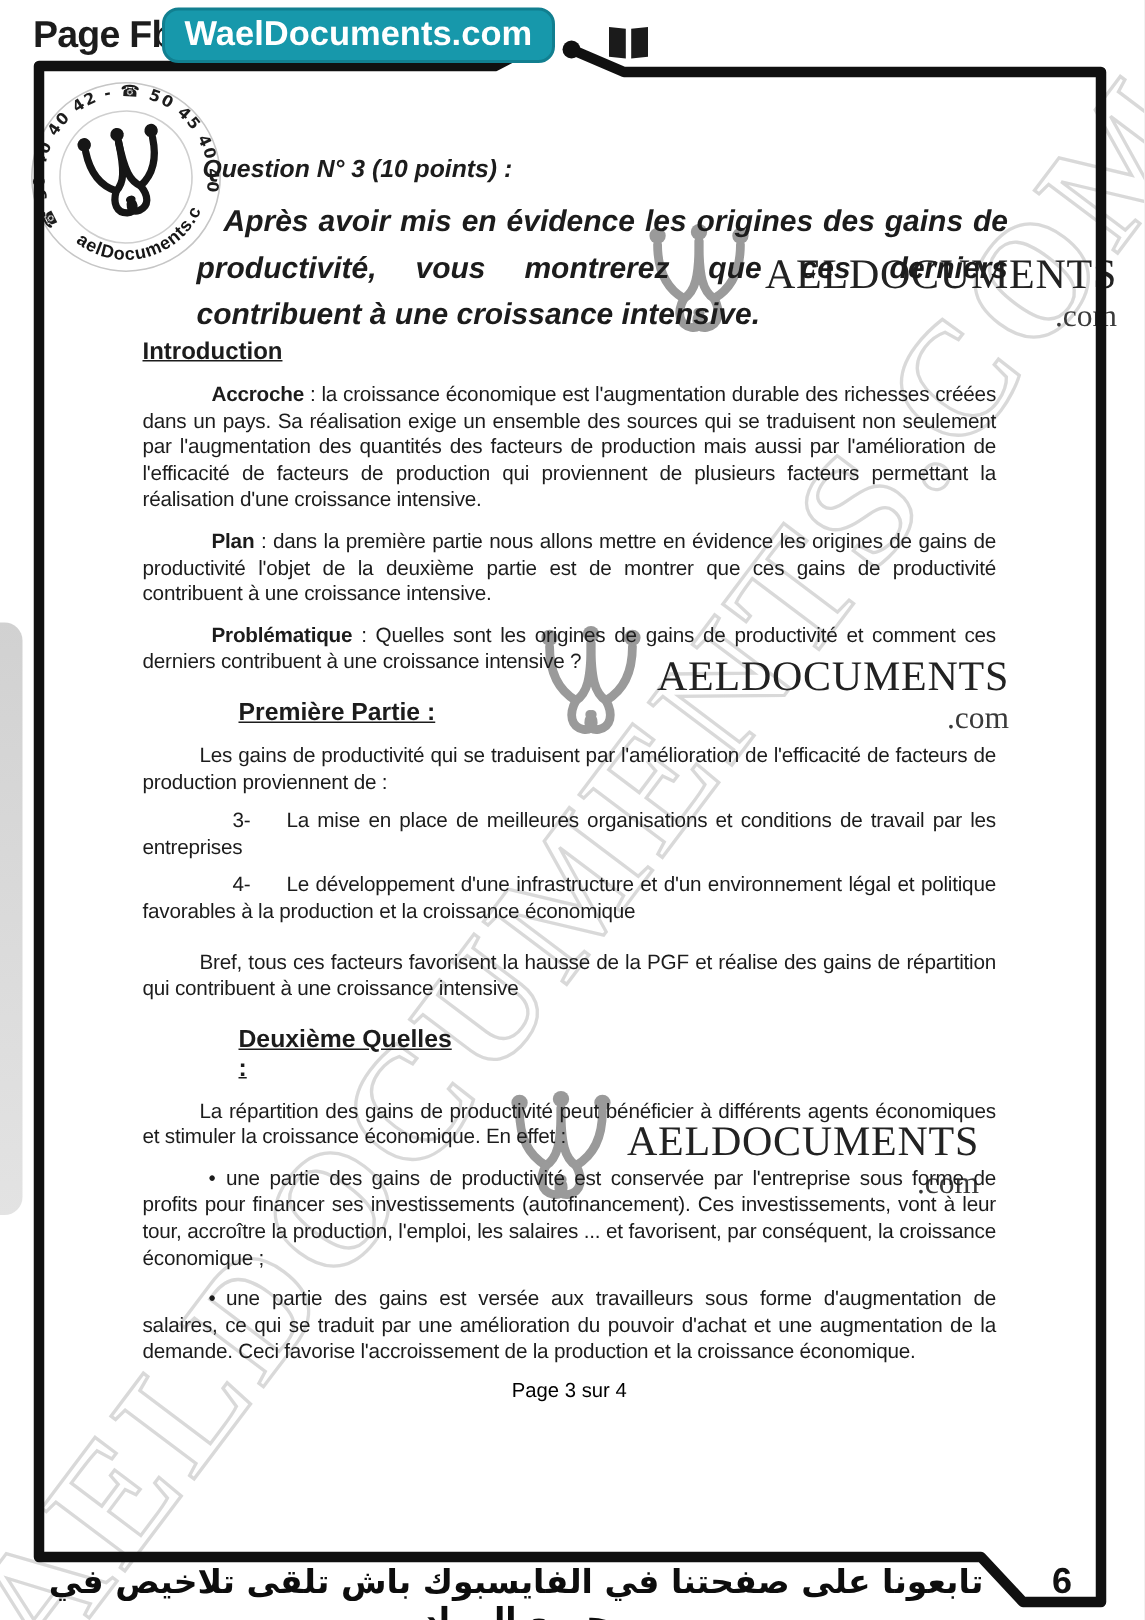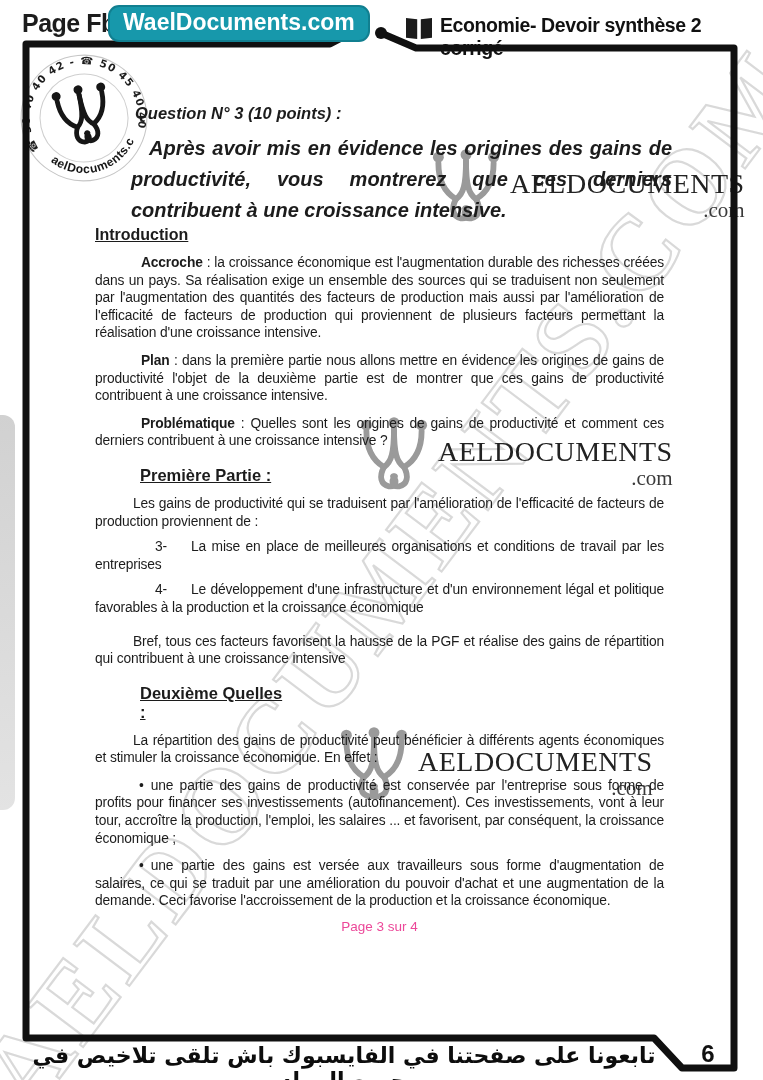--- a/index.html
+++ b/index.html
@@ -38,31 +38,31 @@
                  background:linear-gradient(180deg,#cbegin 0,#cccccc 0,#d9d9d9 100%);
                  background:linear-gradient(180deg,#c9c9c9,#dedede);border-radius:0 12px 12px 0;opacity:.85;}
 
   
   .body{position:absolute;left:95px;top:104px;width:569px;z-index:3;}
   .q-title{margin-left:40px;font-style:italic;font-weight:700;font-size:16.5px;}
   .q-statement{margin:10px 0 0 36px;width:541px;font-style:italic;font-weight:700;font-size:20px;
                line-height:31px;text-indent:18px;text-align:justify;}
   .h-underline{font-weight:700;text-decoration:underline;}
   .h-intro{font-size:16px;}
-  .h-part{margin:16px 0 4px 45px;font-size:16.5px;width:150px;}
+  .h-part{margin:16px 0 4px 64px;font-size:16.5px;width:150px;}
   .para{margin:10px 0 0;font-size:13.8px;line-height:17.6px;letter-spacing:-.15px;
         text-align:justify;text-indent:46px;}
   .para b{font-weight:700;}
   .ind38{text-indent:38px;}
   .item{text-indent:60px;margin-top:8px;}
   .num{margin-right:24px;}
   .bullet{text-indent:44px;}
   .blt{margin-right:7px;}
   .mt-lg{margin-top:16px;}
-  .page-label{margin-top:9px;text-align:center;color:#ec4899;font-size:13.5px;}
+  .page-label{margin-top:9px;text-align:center;color:#000000;font-size:13.5px;}
 
   
   .arabic-note{position:absolute;left:6px;top:1043px;width:676px;text-align:center;direction:rtl;
                font-family:"DejaVu Sans",sans-serif;font-weight:700;font-size:22px;color:#0d0d0d;z-index:5;}
 </style>
 </head>
 <body>
 
 <svg width="0" height="0" style="position:absolute" aria-hidden="true">
   <symbol id="wlogo" viewBox="0 0 100 92">
@@ -87,21 +87,20 @@
   <svg class="diag" width="763" height="1080">
     <text x="390" y="640" text-anchor="middle" transform="rotate(-53 390 640)" font-family="Liberation Serif, serif" font-weight="bold" font-size="106" letter-spacing="6" fill="none" stroke="#cdcdcd" stroke-width="2.2">WAELDOCUMENTS.COM</text>
   </svg>
 
   <div class="hdr-label">Page Fb:</div>
   <div class="badge">WaelDocuments.com</div>
   <svg class="book-icon" width="30" height="25" viewBox="0 0 30 25">
     <path d="M2 2 L13.2 3.2 L13.2 23 L2 21.8 Z" fill="#1b1b1b"></path>
     <path d="M28 2 L16.8 3.2 L16.8 23 L28 21.8 Z" fill="#1b1b1b"></path>
   </svg>
-  <div class="hdr-title">Economie- Devoir synthèse 2 corrigé</div>
 
   <svg class="frame" width="763" height="1080">
     <path d="M357 30 L330 44 L26 44 L26 1038 L654 1038 L682 1068 L734 1068 L734 48 L416 48 L381 33" fill="none" stroke="#101010" stroke-width="7" stroke-linecap="round" stroke-linejoin="round"></path>
     <circle cx="357" cy="29" r="6" fill="#101010"></circle>
     <circle cx="381" cy="33" r="6" fill="#101010"></circle>
     <text x="708" y="1062" text-anchor="middle" font-family="Liberation Sans, sans-serif" font-size="24" font-weight="bold" fill="#111">6</text>
   </svg>
 
   <svg class="stamp" viewBox="0 0 130 130">
     <circle cx="65" cy="65" r="60" fill="none" stroke="#c6c6c6" stroke-width="1"></circle>

